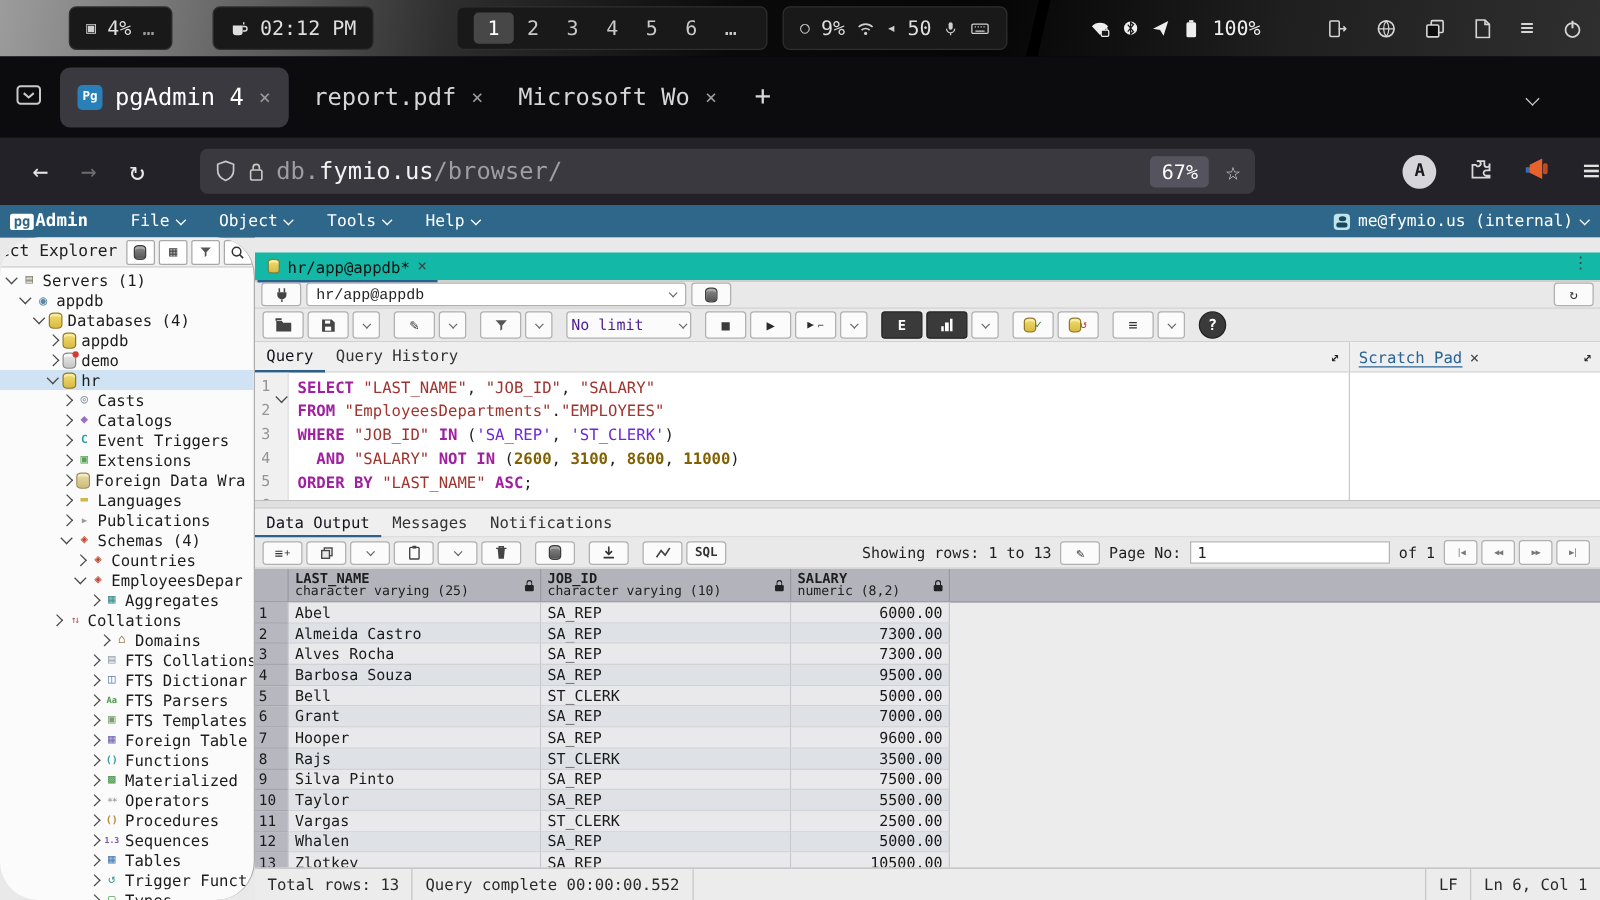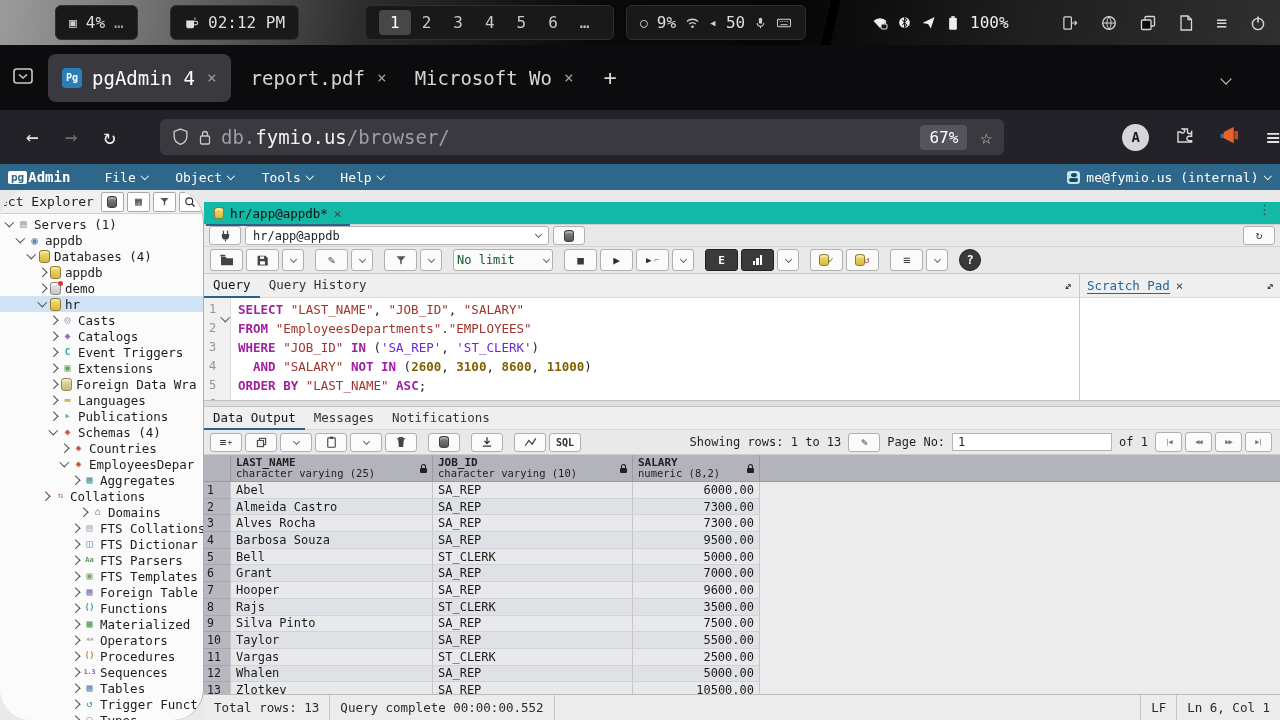--- a/index.html
+++ b/index.html
@@ -123,30 +123,30 @@
   .qt{flex:1;min-width:0;display:flex;flex-direction:column;background:#e9e9e9;}
   .qt-tabrow{height:22px;flex:none;background:#14b8a6;border-bottom:1px solid #cfcfcf;display:flex;align-items:flex-start;font-size:12.5px;margin-top:12px;}
   .qtab{display:flex;align-items:center;gap:6px;height:100%;padding:0 8px;margin-left:2px;color:#111;
         border-bottom:2px solid #2c5f8a;}
   .tclose2{color:#444;font-size:13px}
   .kebab{margin-left:auto;margin-right:9px;color:#444;font-size:13px}
   .connrow{height:21px;flex:none;display:flex;align-items:center;gap:4px;padding:0 5px;border-bottom:1px solid #d2d2d2;}
   .sqbtn{height:17px;min-width:24px;background:#fbfbfb;border:1px solid #b0b0b0;border-radius:3px;
          display:inline-flex;align-items:center;justify-content:center;font-size:11px;color:#333;padding:0 3px;gap:2px;}
   .connsel{width:288px;height:17px;background:#fff;border:1px solid #b0b0b0;border-radius:3px;display:flex;
-           align-items:center;font-size:12px;color:#222;padding:0 7px;}
+           align-items:center;font-size:12px;color:#222;padding:0 7px;font-family:Liberation Mono, monospace;}
   .connsel .cvg{margin-left:auto}
   .spacer{flex:1}
   .toolbar{height:26px;flex:none;display:flex;align-items:center;gap:3px;padding:0 6px;border-bottom:1px solid #c9c9c9;}
   .tbtn{height:20px;min-width:25px;background:#fbfbfb;border:1px solid #b0b0b0;border-radius:3px;
         display:inline-flex;align-items:center;justify-content:center;font-size:12px;color:#333;padding:0 3px;gap:3px;}
   .tbtn.narrow{min-width:14px}
   .tbtn.dark{background:#3a3a3a;border-color:#222;color:#fff;font-weight:bold;font-size:11px;}
   .gsep{width:5px}
-  .limitsel{width:92px;justify-content:space-between;color:#14532d;}
+  .limitsel{width:92px;justify-content:space-between;color:#4c1d95;}
   .limitsel .cvg{margin-left:auto}
   .icplay{color:#2b2b2b;font-size:11px}
   .icstop{color:#3a3a3a;font-size:11px}
   .helpbtn{width:20px;height:20px;border-radius:50%;background:#3a3a3a;color:#fff;font-weight:bold;font-size:12px;
            display:inline-flex;align-items:center;justify-content:center;border:1px solid #222;}
   .minichart{display:inline-flex;align-items:flex-end;gap:1px;height:10px}
   .minichart i{width:2.5px;background:#fff;display:block}
   .diag{display:inline-block;transform:rotate(-45deg);color:#222;font-size:12px}
 
   .editor-split{height:126px;flex:none;display:flex;background:#fff;border-bottom:1px solid #c0c0c0;}

